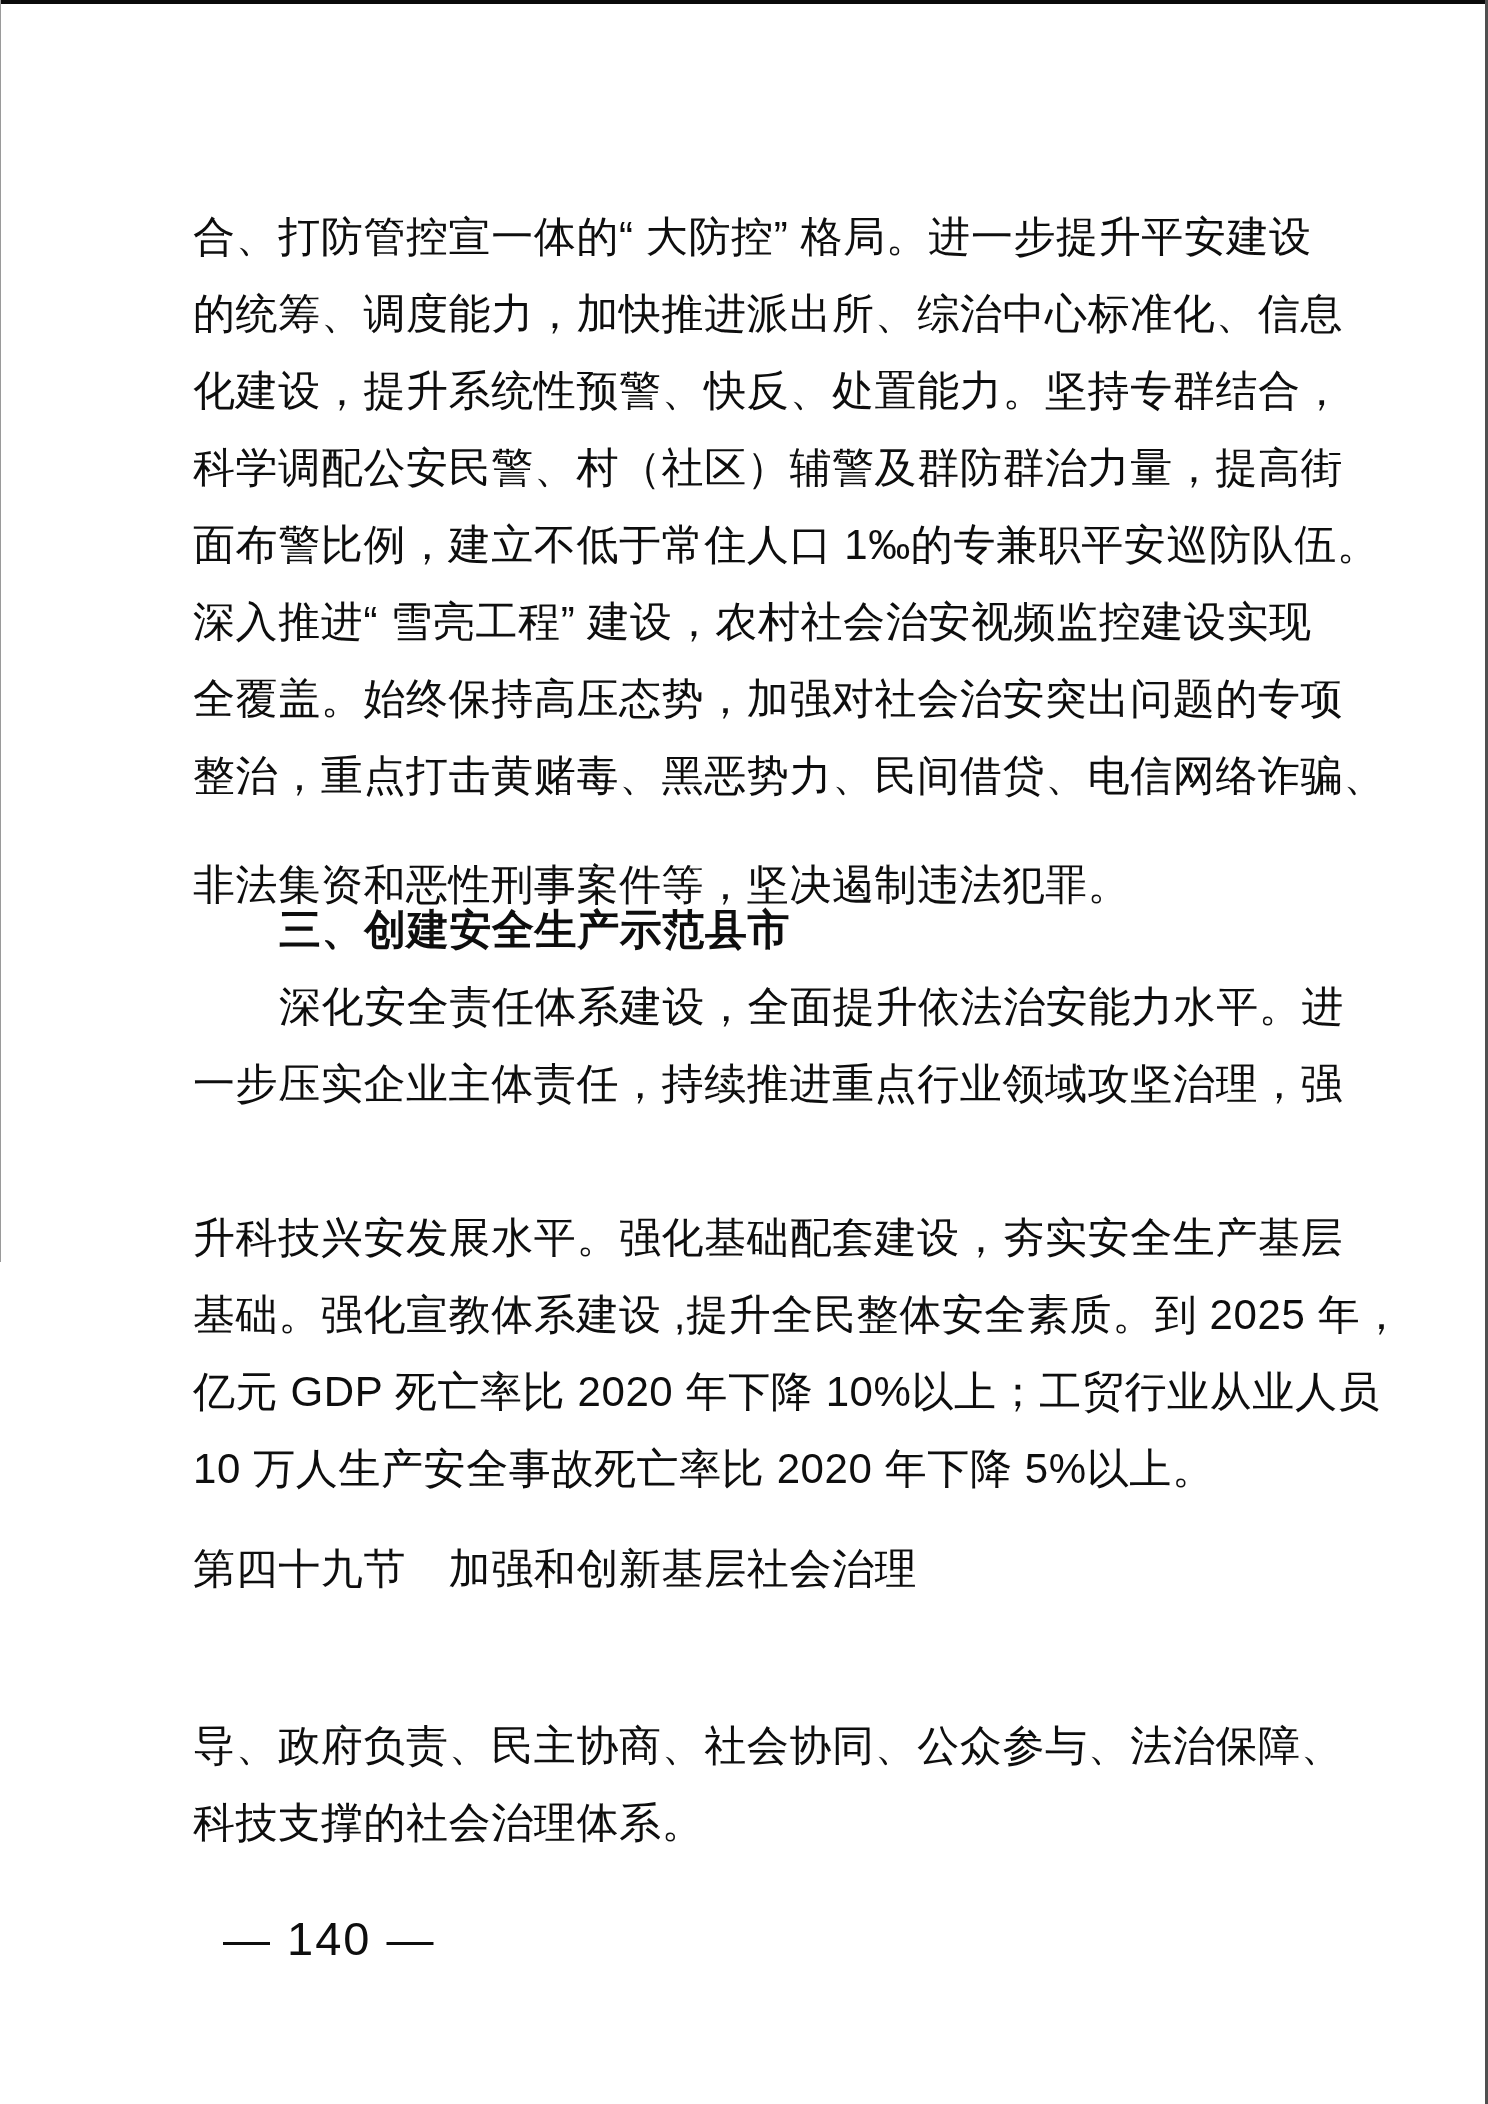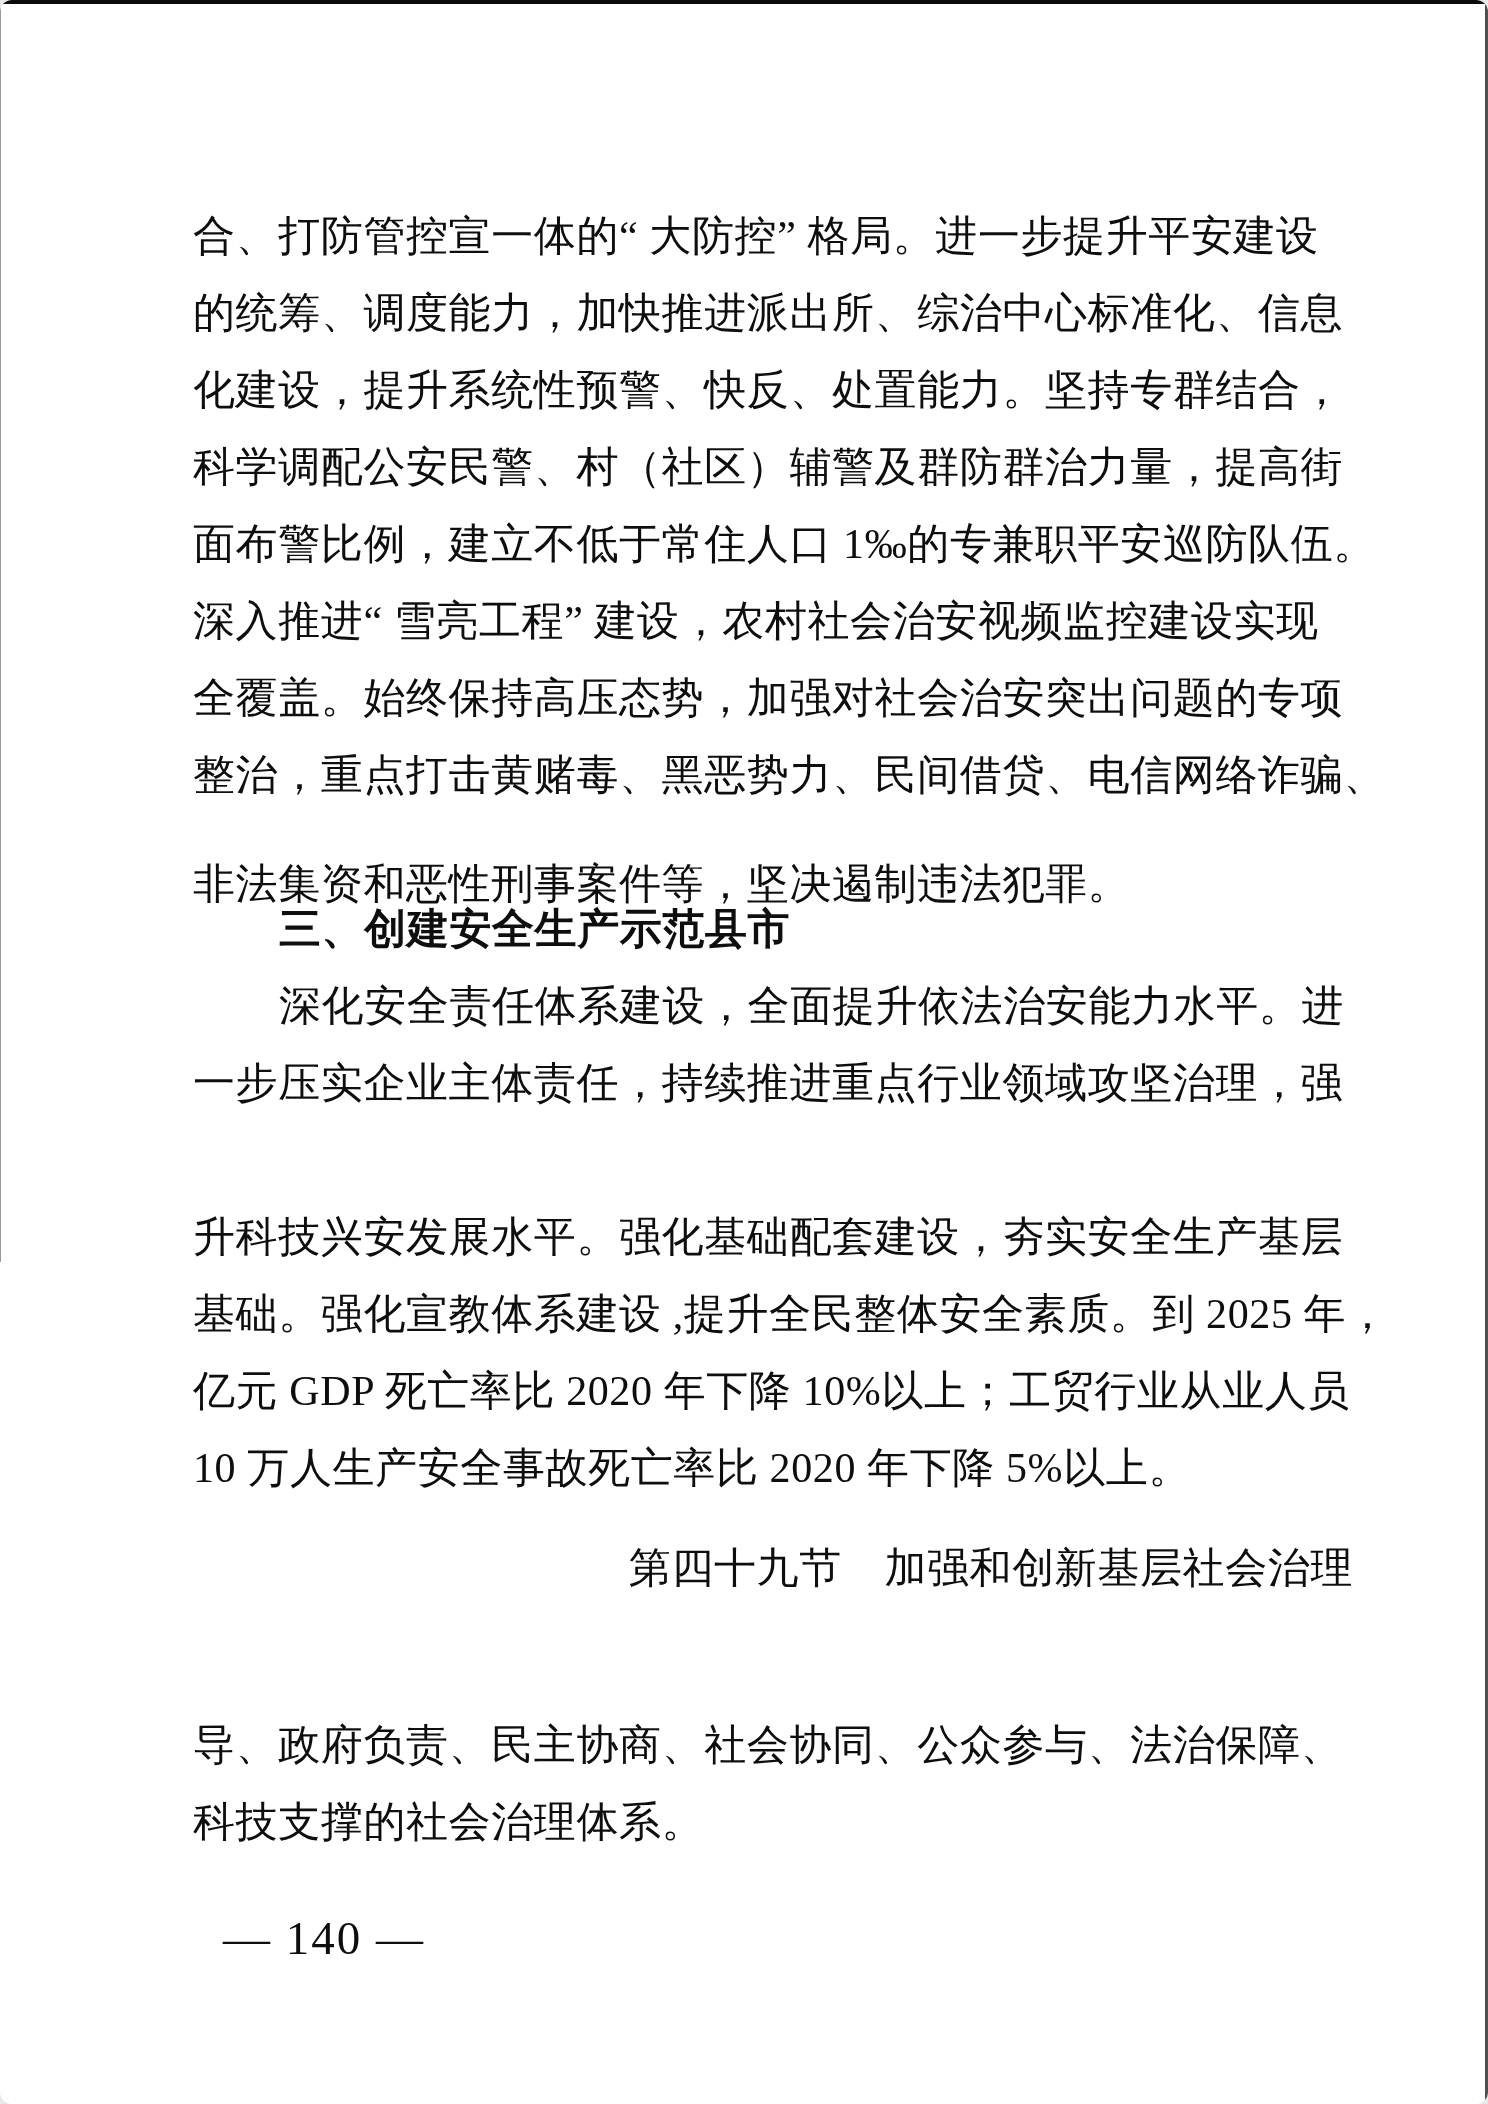--- a/index.html
+++ b/index.html
@@ -2,23 +2,22 @@
 <html><head>
 <meta charset="utf-8">
 <style>
   html, body { margin: 0; padding: 0; background: #e8e8e8; }
   .doc {
     position: relative;
     width: 1488px;
     height: 2104px;
     background: #ffffff;
     overflow: hidden;
-    font-family: Liberation Serif, serif;
+    font-family: Liberation Sans, sans-serif;
     color: #0e0e0e;
-    border-radius: 12px;
   }
   .scan-edge-top {
     position: absolute; top: 0; left: 0; width: 100%; height: 4px;
     background: #0a0a0a;
   }
   .scan-edge-right {
     position: absolute; top: 0; right: 0; width: 3px; height: 100%;
     background: #4f4f4f;
   }
   .scan-edge-left {
@@ -31,21 +30,21 @@
     width: 1160px;
     height: 77px;
     line-height: 77px;
     font-size: 42px;
     letter-spacing: 0.6px;
     white-space: nowrap;
   }
   .indent { padding-left: 86px; }
   .bold-heading { font-weight: bold; }
   .centered {
-    text-align: right;
+    text-align: left;
     white-space: normal;
   }
   .footer-line {
     position: absolute;
     left: 193px;
     width: 1160px;
     height: 77px;
     line-height: 77px;
     font-size: 47px;
     padding-left: 30px;

